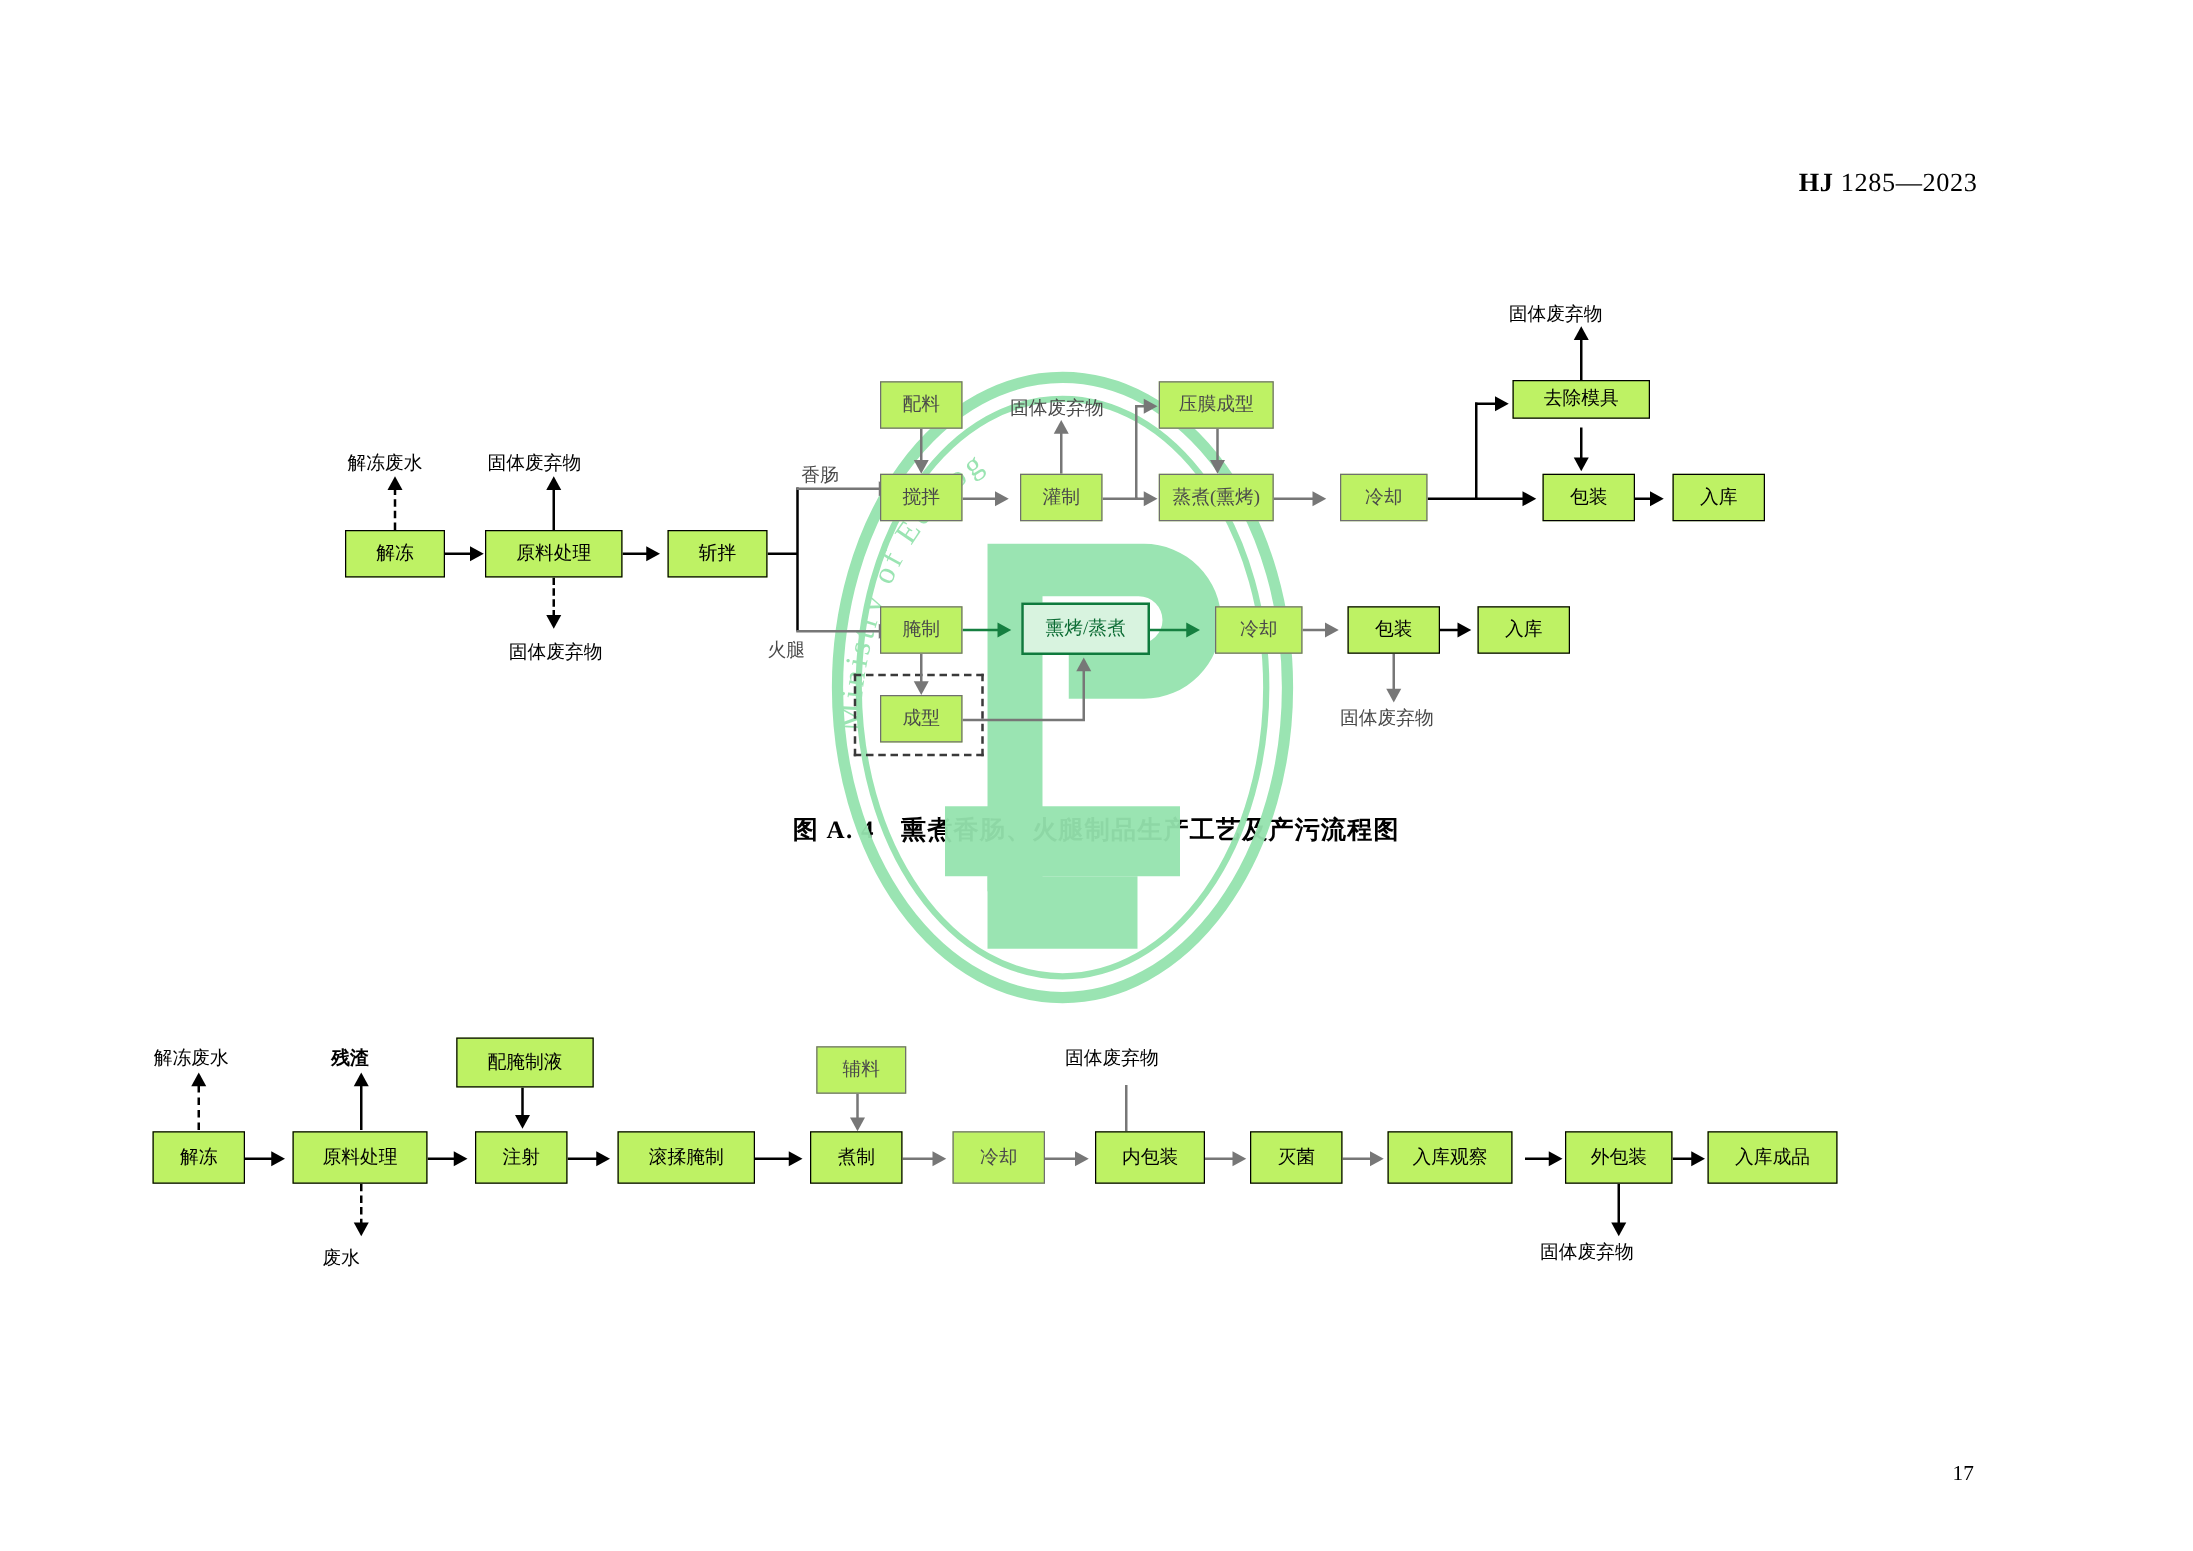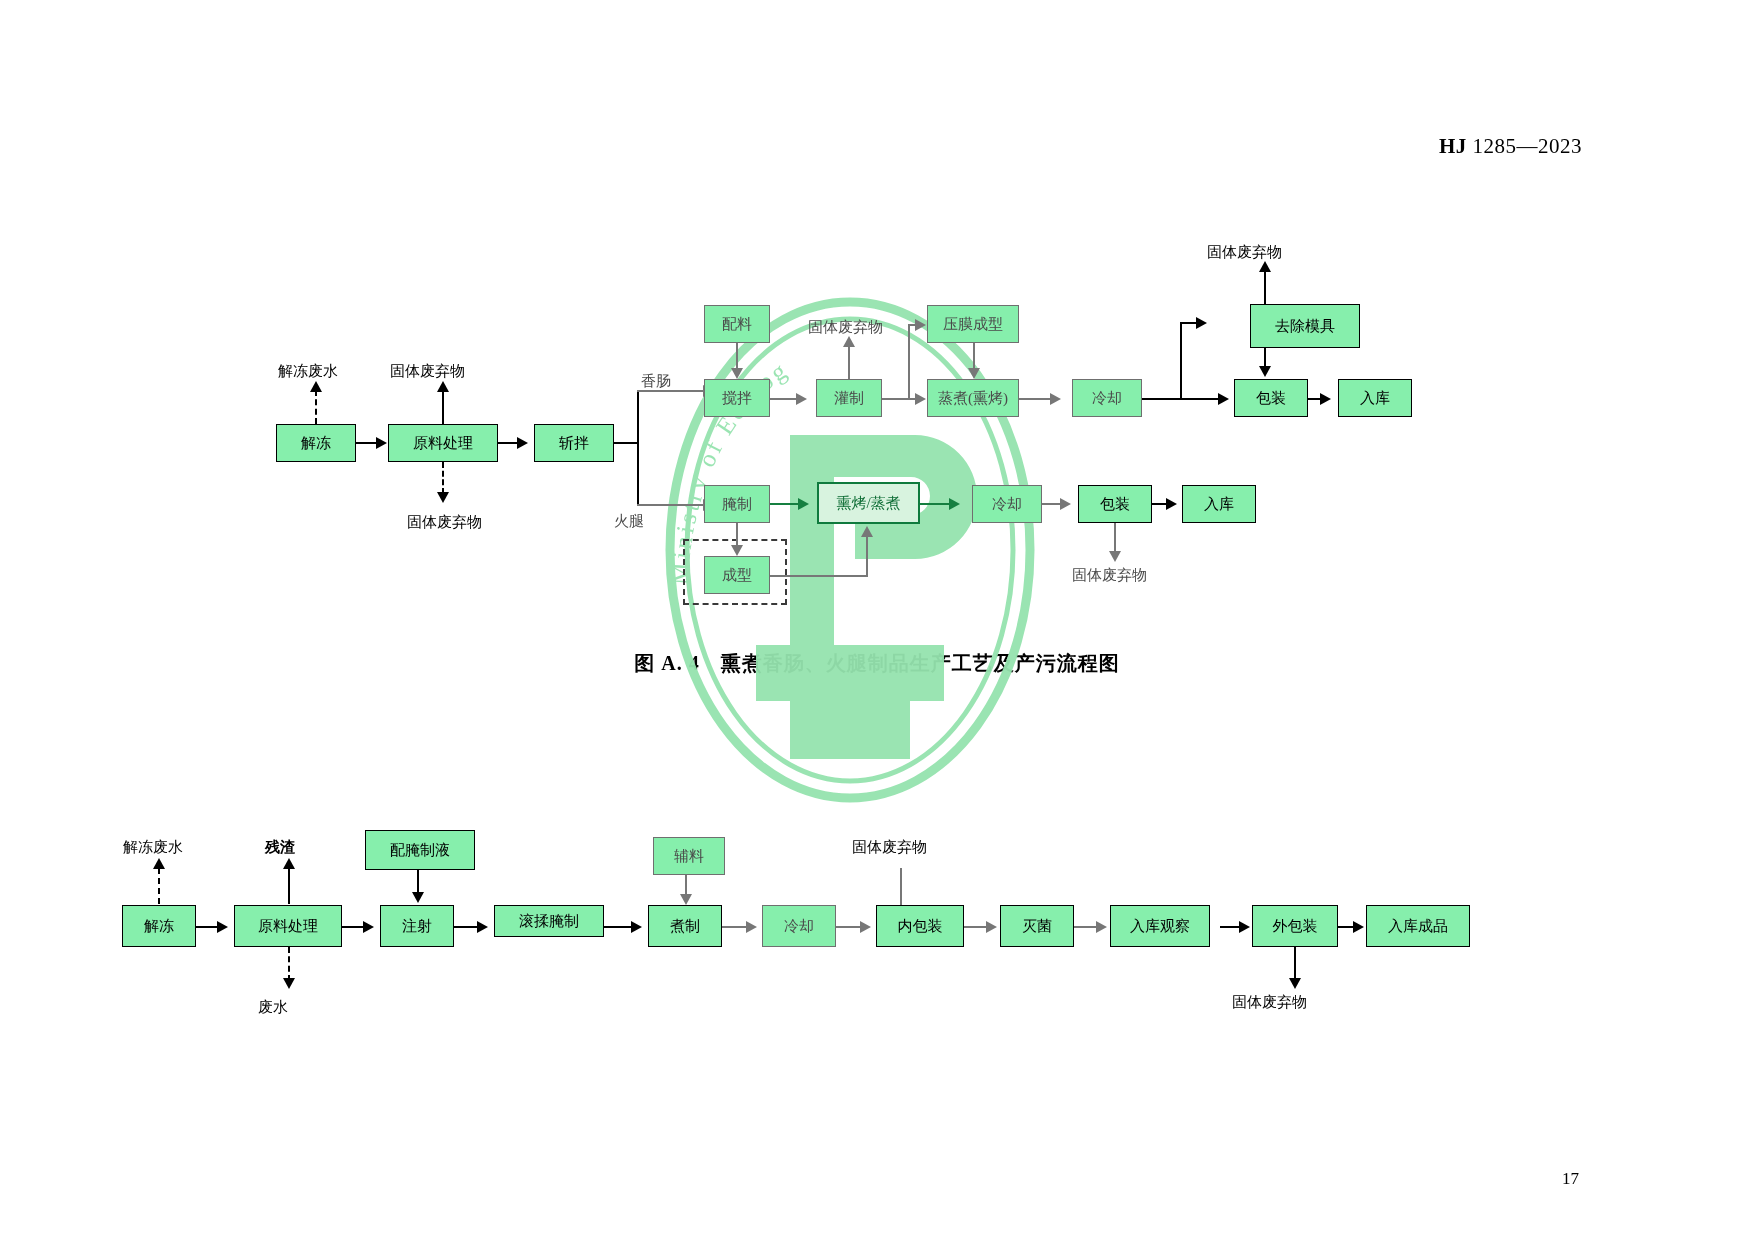--- a/index.html
+++ b/index.html
@@ -16,21 +16,21 @@
   }
   .hdr b{font-weight:bold;}
   .pageno{
     position:absolute;right:175px;bottom:52px;font-size:17px;
   }
 
   
   .node{
     position:absolute;box-sizing:border-box;
     display:flex;align-items:center;justify-content:center;
-    border:1.6px solid #000;background:#86efac;
+    border:1.6px solid #000;background:#bef264;
     font-size:15px;line-height:1;white-space:nowrap;z-index:5;
   }
   .node.grey{border-color:#6f6f6f;color:#4a4a4a;}
   .node.hl{
     border:2px solid #0f7a3d;color:#0b6b33;background:#d8f3df;
   }
   .lbl{
     position:absolute;font-size:15px;white-space:nowrap;z-index:6;
     line-height:1;
   }
@@ -157,21 +157,21 @@
   <div class="node grey" style="left:1072px;top:379px;width:70px;height:38px;">冷却</div>
   <div class="ln h grey" style="left:1019px;top:398px;width:34px;"></div>
   <div class="ar grey r" style="left:1050px;top:393px;"></div>
 
   <div class="ln h" style="left:1142px;top:398px;width:80px;"></div>
   <div class="ln v" style="left:1180px;top:322px;height:77px;"></div>
   <div class="ln h" style="left:1180px;top:322px;width:18px;"></div>
   <div class="ar r" style="left:1196px;top:317px;"></div>
   <div class="ar r" style="left:1218px;top:393px;"></div>
 
-  <div class="node" style="left:1210px;top:304px;width:110px;height:44px;margin-left:40px;">去除模具</div>
+  <div class="node" style="left:1210px;top:304px;width:110px;height:31px;">去除模具</div>
   <div class="lbl" style="left:1207px;top:245px;">固体废弃物</div>
   <div class="ln v" style="left:1264px;top:270px;height:34px;"></div>
   <div class="ar u" style="left:1259px;top:261px;"></div>
 
   <div class="node" style="left:1234px;top:379px;width:74px;height:38px;">包装</div>
   <div class="ln v" style="left:1264px;top:342px;height:26px;"></div>
   <div class="ar d" style="left:1259px;top:366px;"></div>
 
   <div class="node" style="left:1338px;top:379px;width:74px;height:38px;">入库</div>
   <div class="ln h" style="left:1308px;top:398px;width:14px;"></div>
@@ -214,21 +214,21 @@
   <div class="lbl" style="left:265px;top:840px;font-weight:bold;">残渣</div>
   <div class="lbl" style="left:258px;top:1000px;">废水</div>
 
   <div class="node grey" style="left:653px;top:837px;width:72px;height:38px;">辅料</div>
   <div class="node" style="left:365px;top:830px;width:110px;height:40px;">配腌制液</div>
   <div class="lbl" style="left:852px;top:840px;">固体废弃物</div>
 
   <div class="node" style="left:122px;top:905px;width:74px;height:42px;">解冻</div>
   <div class="node" style="left:234px;top:905px;width:108px;height:42px;">原料处理</div>
   <div class="node" style="left:380px;top:905px;width:74px;height:42px;">注射</div>
-  <div class="node" style="left:494px;top:905px;width:110px;height:32px;">滚揉腌制</div>
+  <div class="node" style="left:494px;top:905px;width:110px;height:42px;">滚揉腌制</div>
   <div class="node" style="left:648px;top:905px;width:74px;height:42px;">煮制</div>
   <div class="node grey" style="left:762px;top:905px;width:74px;height:42px;">冷却</div>
   <div class="node" style="left:876px;top:905px;width:88px;height:42px;">内包装</div>
   <div class="node" style="left:1000px;top:905px;width:74px;height:42px;">灭菌</div>
   <div class="node" style="left:1110px;top:905px;width:100px;height:42px;">入库观察</div>
   <div class="node" style="left:1252px;top:905px;width:86px;height:42px;">外包装</div>
   <div class="node" style="left:1366px;top:905px;width:104px;height:42px;">入库成品</div>
 
   <div class="ln h" style="left:196px;top:926px;width:23px;"></div>
   <div class="ar r" style="left:217px;top:921px;"></div>

